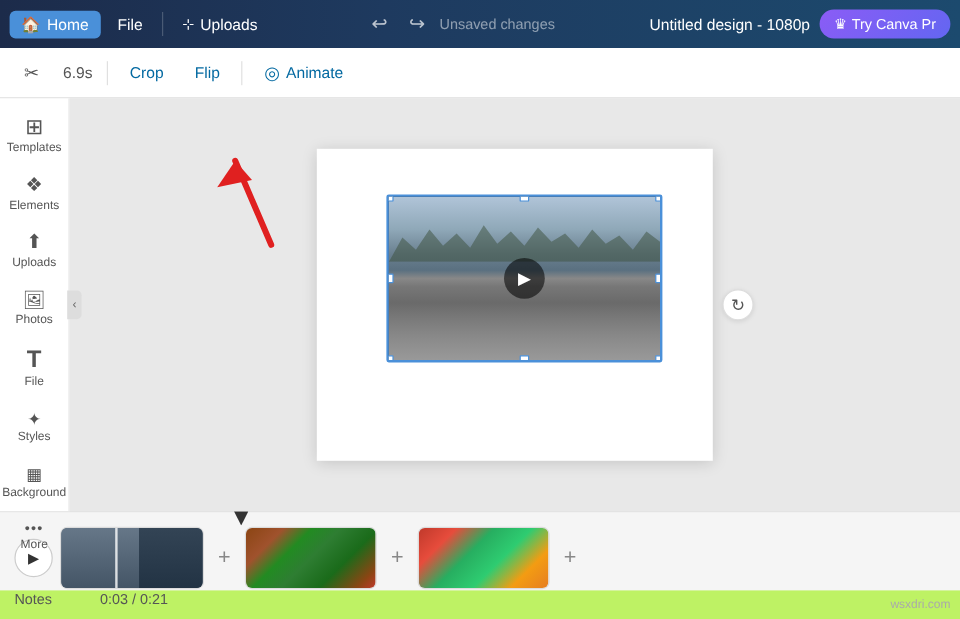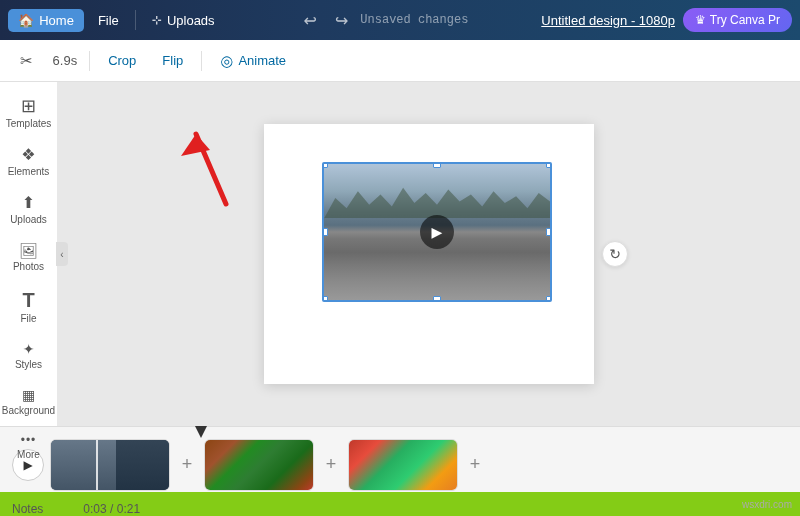--- a/index.html
+++ b/index.html
@@ -28,23 +28,23 @@
       align-items: center;
       gap: 5px;
       border: none;
       background: transparent;
       white-space: nowrap;
     }
     .nav-btn.home-btn { background: #4a90d9; }
     .nav-divider { width: 1px; height: 20px; background: rgba(255,255,255,0.2); margin: 0 2px; }
     .nav-center { flex: 1; display: flex; justify-content: center; align-items: center; gap: 6px; }
     .undo-redo-btn { color: rgba(255,255,255,0.7); font-size: 16px; cursor: pointer; padding: 3px 6px; border: none; background: transparent; }
-    .unsaved-text { color: rgba(255,255,255,0.5); font-size: 12px; font-family: Liberation Mono, monospace; }
+    .unsaved-text { color: rgba(255,255,255,0.5); font-size: 12px; }
     .nav-right { display: flex; align-items: center; gap: 8px; }
-    .design-title { color: #fff; font-size: 13px; text-decoration: underline; }
+    .design-title { color: #fff; font-size: 13px; }
     .try-canva-btn { background: linear-gradient(135deg, #8b5cf6, #6366f1); color: #fff; font-size: 12px; padding: 5px 12px; border-radius: 15px; border: none; cursor: pointer; display: flex; align-items: center; gap: 4px; }
 
     
     #toolbar2 {
       width: 800px;
       height: 42px;
       background: #fff;
       border-bottom: 1px solid #e0e0e0;
       display: flex;
       align-items: center;
@@ -300,23 +300,23 @@
     .track-plus {
       width: 22px; height: 22px;
       display: flex; align-items: center; justify-content: center;
       color: #888;
       font-size: 18px;
       cursor: pointer;
       flex-shrink: 0;
     }
     #timeline-footer {
       height: 24px;
-      background: #84cc16;
-      display: flex;
-      align-items: flex-end;
+      background: #bef264;
+      display: flex;
+      align-items: flex-start;
       padding: 0 12px;
       gap: 8px;
     }
     .notes-label { font-size: 12px; color: #555; }
     .time-label { font-size: 12px; color: #555; margin-left: 32px; }
 
     
     #wsxdri {
       position: fixed;
       bottom: 6px;

